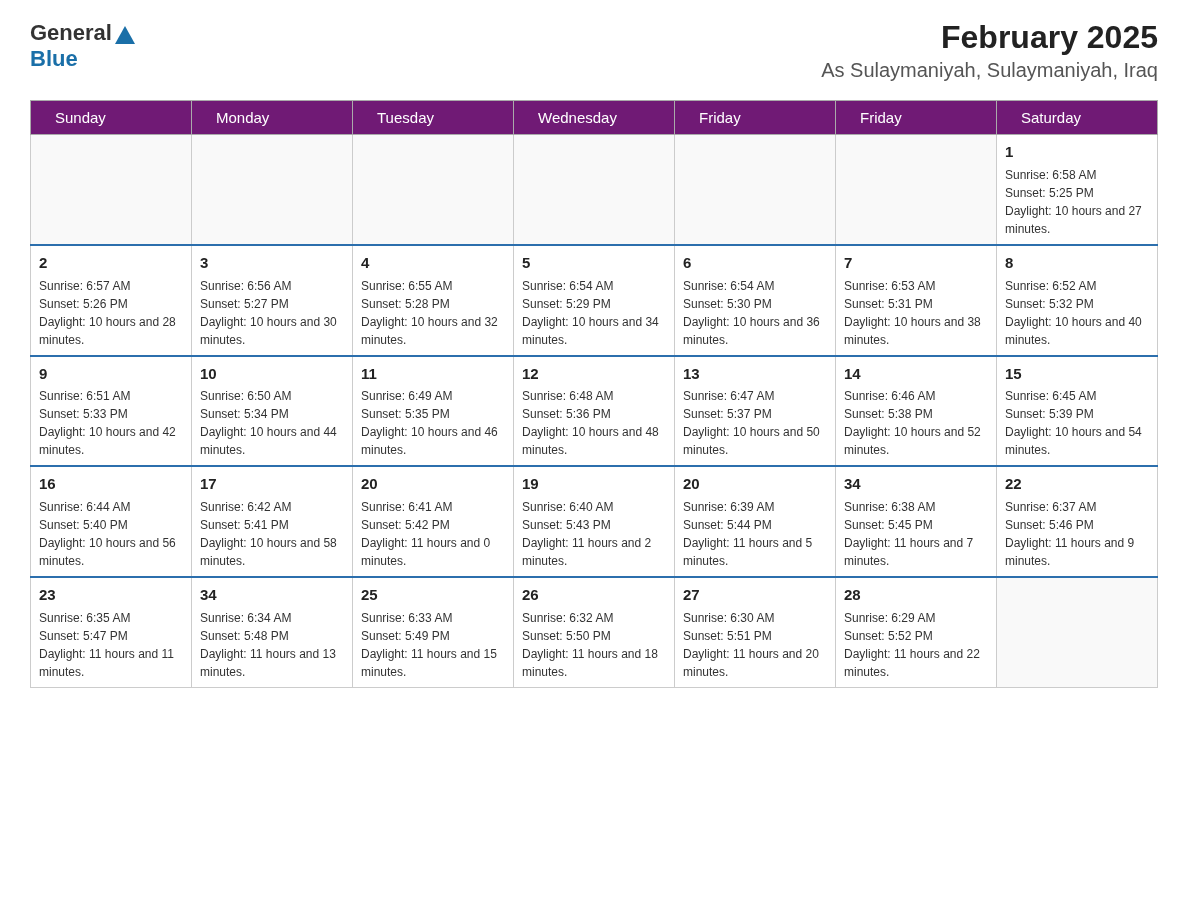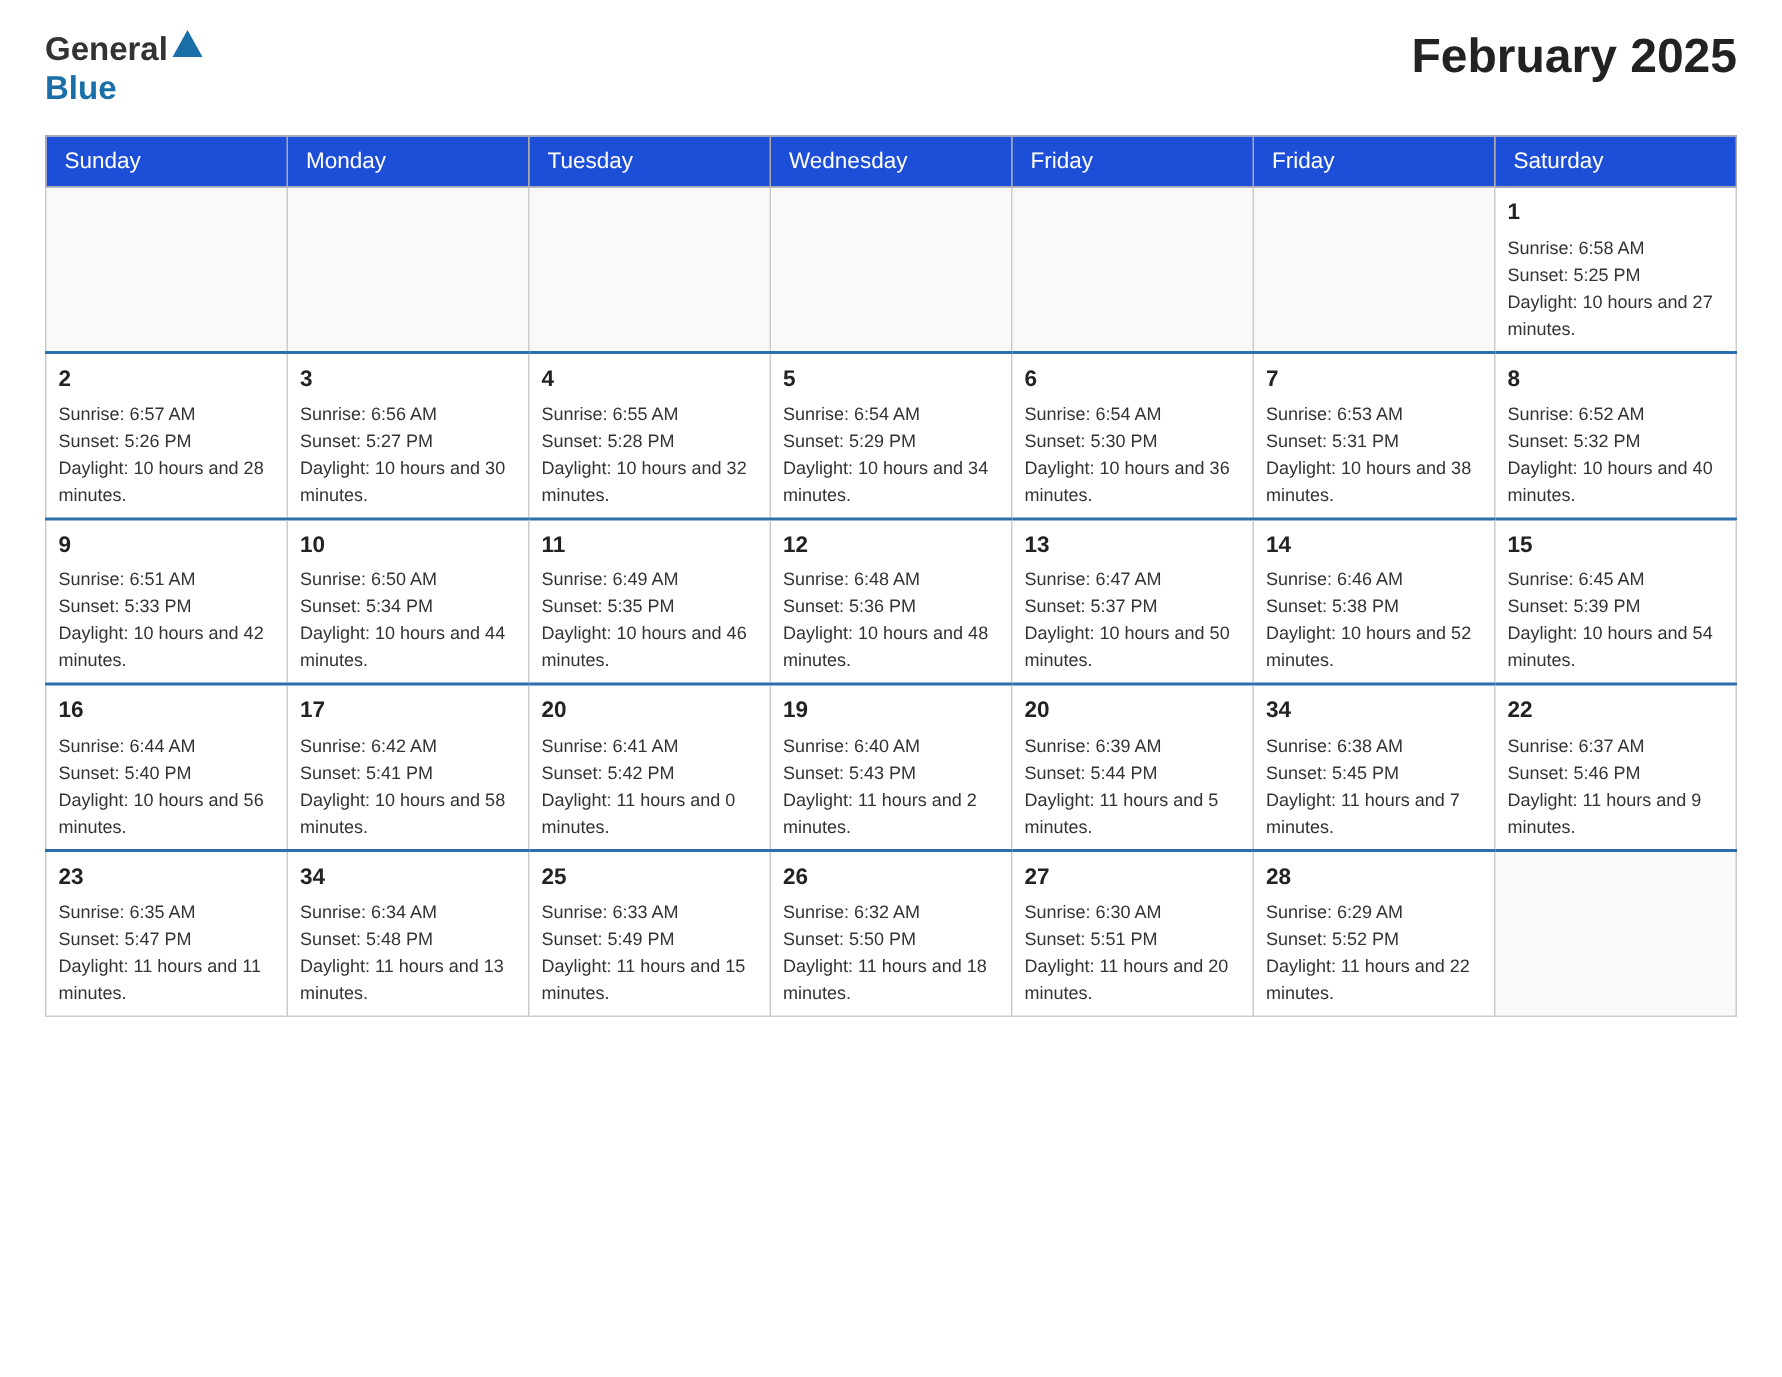--- a/index.html
+++ b/index.html
@@ -17,21 +17,21 @@
       align-items: flex-start;
       margin-bottom: 18px;
     }
     .logo {
       display: flex;
       flex-direction: column;
       align-items: flex-start;
     }
     .logo-top {
       display: flex;
-      align-items: flex-start;
+      align-items: flex-end;
     }
     .logo-general {
       font-size: 22px;
       font-weight: bold;
       color: #333;
     }
     .logo-triangle {
       width: 0;
       height: 0;
       border-left: 10px solid transparent;
@@ -58,25 +58,25 @@
       font-size: 20px;
       color: #555;
       margin-top: 4px;
     }
     .calendar {
       width: 100%;
       border-collapse: collapse;
       border: 1px solid #aaa;
     }
     .calendar th {
-      background-color: #1d4ed8;
+      background-color: #701a75;
       color: #fff;
       font-size: 15px;
       font-weight: normal;
-      padding: 8px 12px;
+      padding: 8px 24px;
       text-align: left;
       border: 1px solid #aaa;
       margin-top: 32px;
     }
     .calendar td {
       vertical-align: top;
       padding: 6px 8px;
       border: 1px solid #ccc;
       width: 14.28%;
       min-height: 110px;
@@ -113,20 +113,21 @@
 <div class="header">
   <div class="logo">
     <div class="logo-top">
       <span class="logo-general">General</span>
       <div class="logo-triangle"></div>
     </div>
     <span class="logo-blue">Blue</span>
   </div>
   <div class="title-section">
     <div class="month-title">February 2025</div>
+    <div class="location-title">As Sulaymaniyah, Sulaymaniyah, Iraq</div>
   </div>
 </div>
 
 <table class="calendar">
   <thead>
     <tr>
     <th>Sunday</th>
         <th>Monday</th>
         <th>Tuesday</th>
         <th>Wednesday</th>

